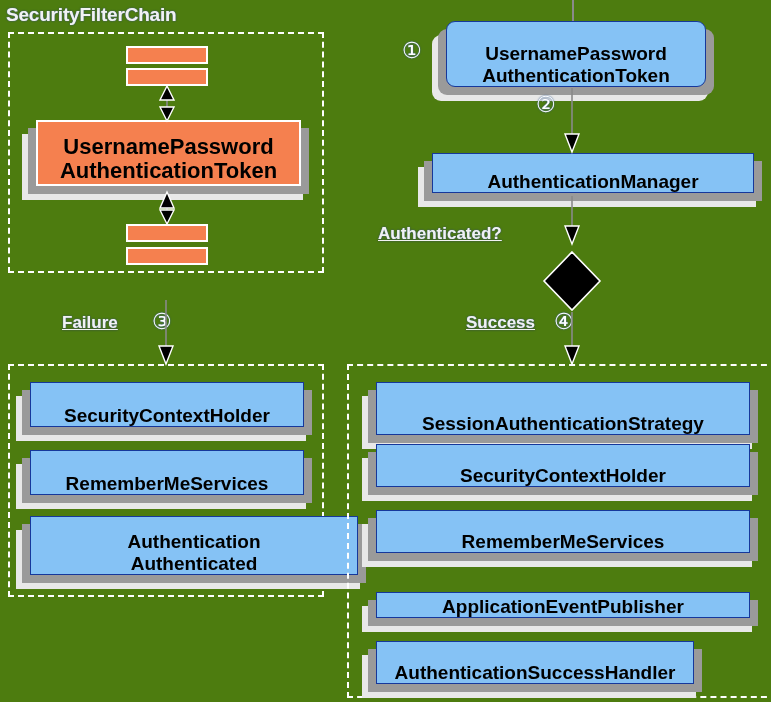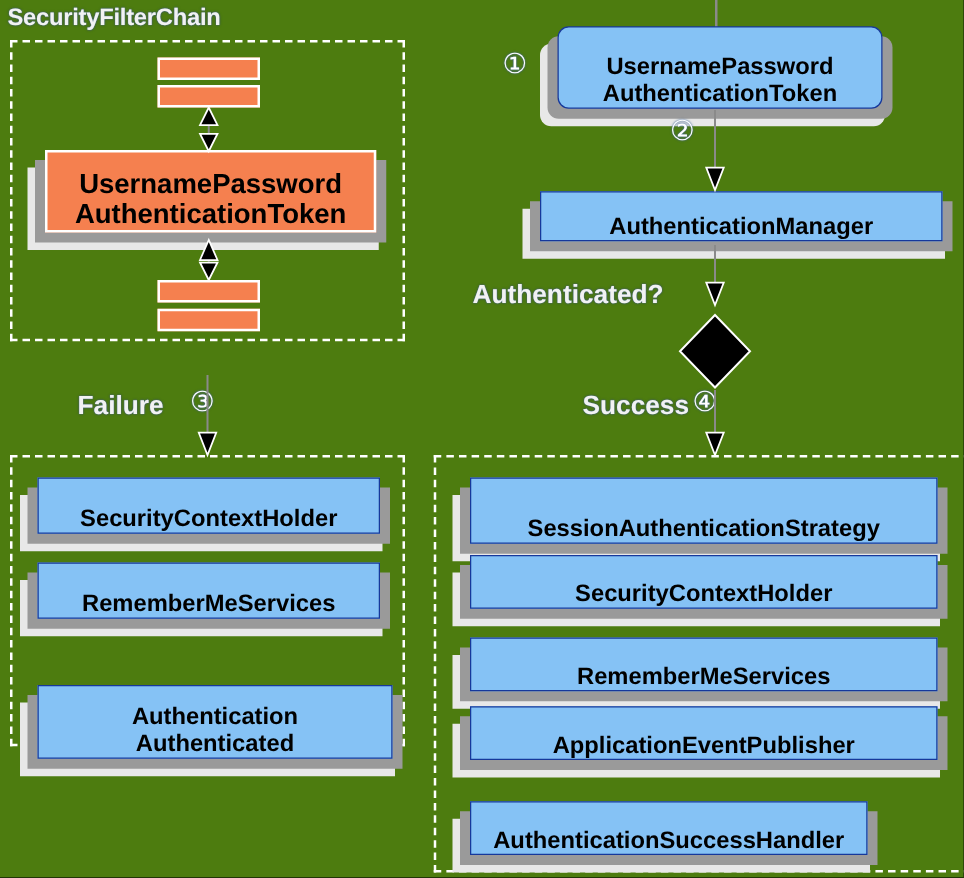--- a/index.html
+++ b/index.html
@@ -33,23 +33,24 @@
     letter-spacing: -0.2px;
     white-space: nowrap;
     text-shadow: 0 0 1px #6a8fbf, 0 0 2px #2a3c55;
   }
 
   
   .edge-label {
     position: absolute;
     color: #f2f2f2;
     font-weight: bold;
-    font-size: 21px;
+    font-size: 17px;
     white-space: nowrap;
     text-shadow: 0 0 1px #6a8fbf, 0 0 2px #2a3c55;
+    text-decoration: underline;
   }
   .step-num {
     position: absolute;
     color: #ffffff;
     font-size: 22px;
     line-height: 1;
     white-space: nowrap;
     text-shadow: 0 0 1px #6a8fbf, 0 0 2px #33507a;
   }
 
@@ -205,21 +206,21 @@
   </div>
 
   <div class="node blue" style="left:30px; top:450px; width:274px; height:45px;">
     <div class="shadow-far"></div>
     <div class="shadow-near"></div>
     <div class="face">
       <span>RememberMeServices</span>
     </div>
   </div>
 
-  <div class="node blue" style="left:30px; top:516px; width:284px; height:59px;margin-top:32px;">
+  <div class="node blue" style="left:30px; top:516px; width:328px; height:59px;">
     <div class="shadow-far"></div>
     <div class="shadow-near"></div>
     <div class="face">
       <span>
         <span>Authentication</span><br>
         <span>Authenticated</span>
       </span>
     </div>
   </div>
 
@@ -242,21 +243,21 @@
   </div>
 
   <div class="node blue" style="left:376px; top:510px; width:374px; height:43px;">
     <div class="shadow-far"></div>
     <div class="shadow-near"></div>
     <div class="face">
       <span>RememberMeServices</span>
     </div>
   </div>
 
-  <div class="node blue" style="left:376px; top:565px; width:374px; height:43px;">
+  <div class="node blue" style="left:376px; top:592px; width:374px; height:26px;">
     <div class="shadow-far"></div>
     <div class="shadow-near"></div>
     <div class="face">
       <span>ApplicationEventPublisher</span>
     </div>
   </div>
 
   <div class="node blue" style="left:376px; top:641px; width:318px; height:43px;">
     <div class="shadow-far"></div>
     <div class="shadow-near"></div>

